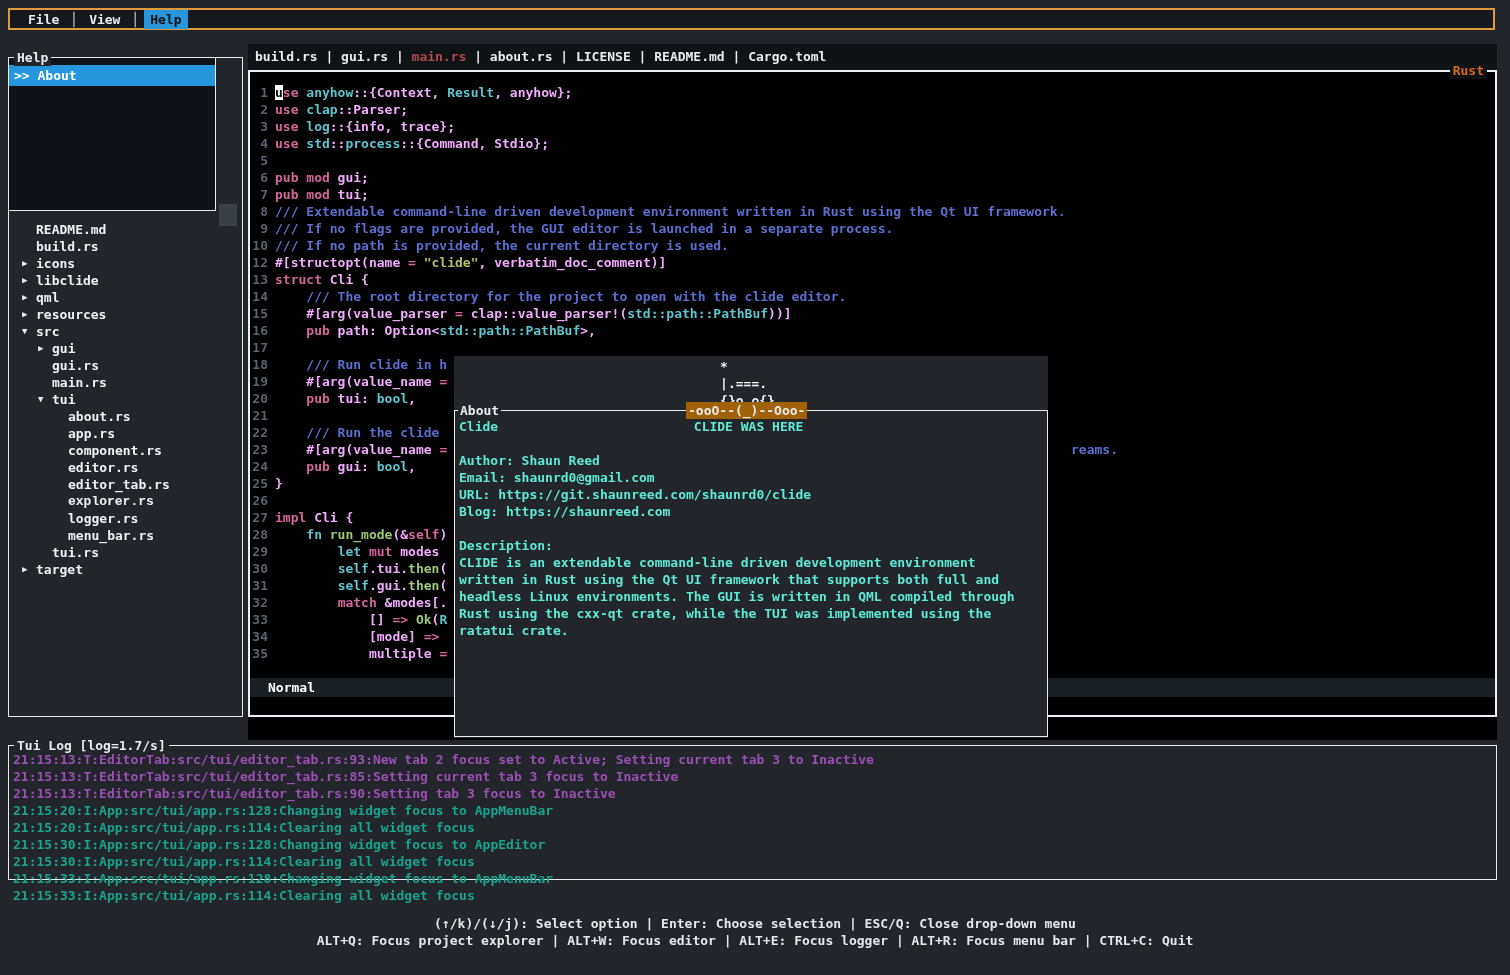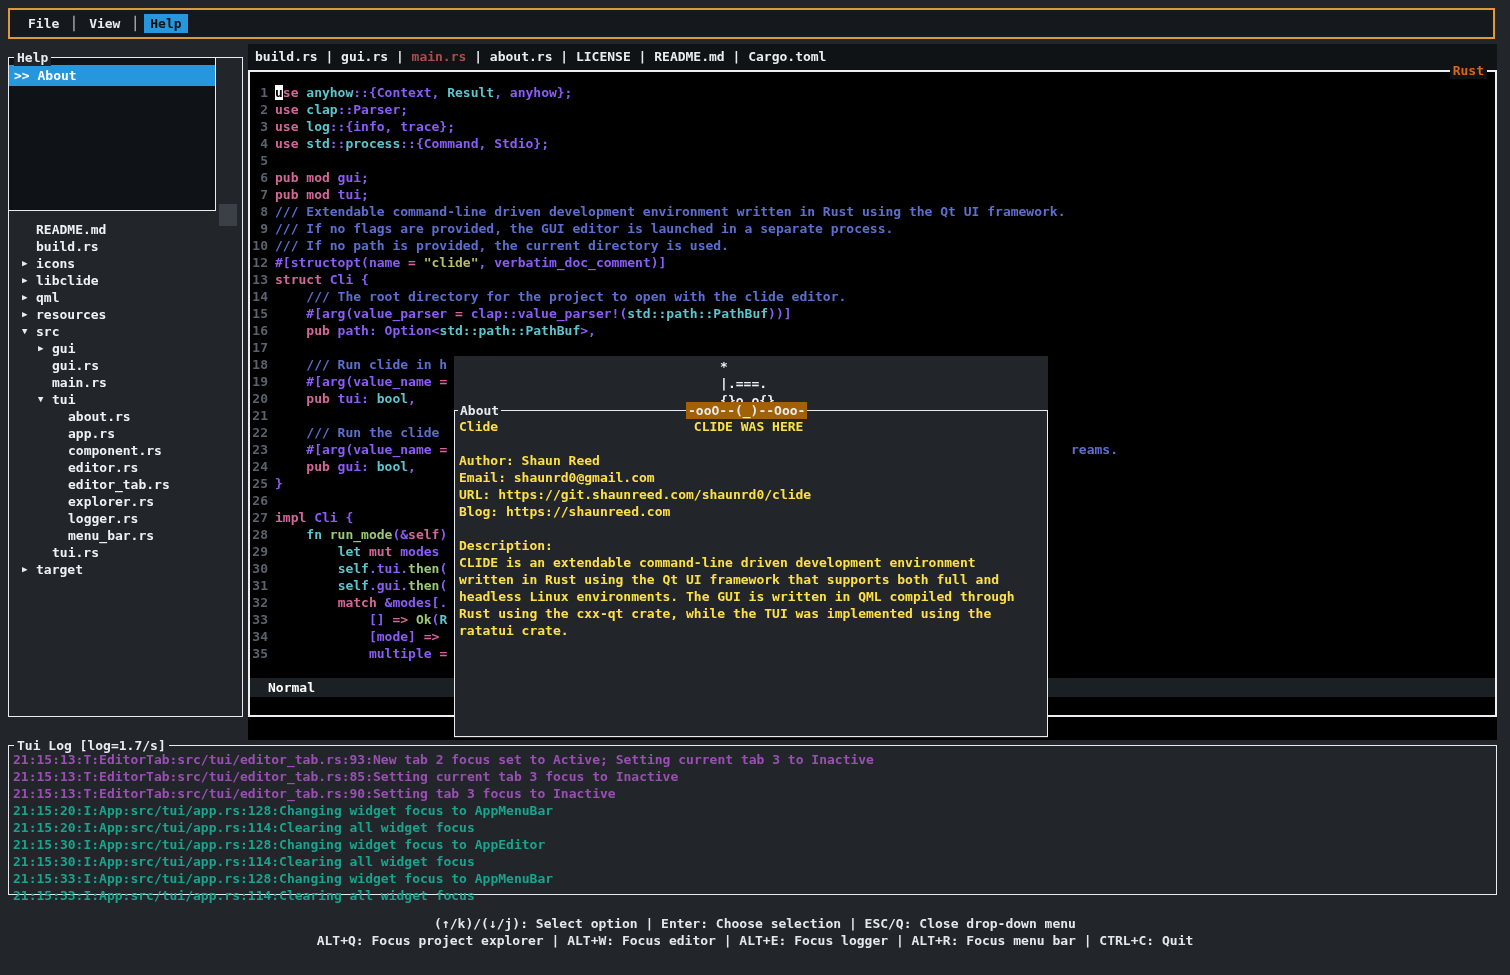--- a/index.html
+++ b/index.html
@@ -4,21 +4,21 @@
 <style>
   * { margin:0; padding:0; box-sizing:border-box; }
   html,body { width:1510px; height:975px; }
   body {
     position:relative; background:#22262b; overflow:hidden;
     font-family:"DejaVu Sans Mono", monospace;
     font-size:13px; line-height:17px; font-weight:600; color:#e9ecef;
   }
   
   .menubar {
-    position:absolute; left:8px; top:8px; width:1487px; height:31px;
+    position:absolute; left:8px; top:8px; width:1487px; height:22px;
     border:2px solid #dc9a3c; background:#15181c;
     display:flex; align-items:center; padding-left:12px;
   }
   .menubar .mitem { padding:1px 6px; color:#e9ecef; cursor:default; }
   .menubar .mitem.active { background:#2697dc; color:#0b0e11; }
   .menubar .msep { color:#cfd3d7; margin:0 5px; }
   
   .dropdown {
     position:absolute; left:8px; top:57px; width:208px; height:154px;
     background:#0f1317; border:1px solid #e9ecef; z-index:6;
@@ -48,37 +48,37 @@
   .editor-box {
     position:absolute; left:248px; top:70px; width:1249px; height:647px;
     background:#000; border:2px solid #eceff1; z-index:2;
   }
   .rust-badge { position:absolute; top:-10px; right:8px; color:#d2691e; background:#101316; padding:0 3px; }
   .code-lines { position:absolute; top:12px; left:0; right:0; }
   .code-row { height:17px; display:flex; white-space:pre; }
   .code-row .ln { display:inline-block; width:18px; text-align:right; margin-right:7px; color:#5a626e; flex:none; }
   .code-row .code { white-space:pre; }
   .seg { white-space:pre; }
-  .w { color:#8b5cf6;margin-top:10px; } .k { color:#d3679a; } .t { color:#5ec4cd; }
+  .w { color:#f0abfc;margin-top:10px; } .k { color:#d3679a; } .t { color:#5ec4cd; }
   .f { color:#9cc878; } .s { color:#b7bd68; } .c { color:#5c6fd0; }
   .cur { background:#ffffff; color:#000; }
   .frag-right { position:absolute; left:802px; top:369px; color:#5c6fd0; white-space:pre;margin-left:19px; }
   .normal-strip {
     position:absolute; left:0; right:0; top:606px; height:19px;
     background:#1b2025; color:#fff; font-weight:700; padding-left:18px; line-height:19px;
   }
   
   .popup { position:absolute; left:454px; top:356px; width:594px; height:382px; background:#22262b; z-index:10; }
   .popup .art { color:#eef1f4; padding-top:2px; white-space:pre; font-family:inherit; }
   .popup .pbox { position:absolute; left:0; right:0; top:54px; bottom:1px; border:1px solid #e9ecef; }
   .popup .p-title { position:absolute; top:46px; left:4px; background:#22262b; padding:0 2px; z-index:2; }
   .popup .p-banner { position:absolute; top:46px; left:232px; background:#a16207; padding:0 2px; z-index:2; }
-  .popup .pcontent { position:absolute; top:62px; left:5px; right:4px; white-space:pre; color:#fde047; font-family:inherit; }
-  
-  .logpanel { position:absolute; left:8px; top:745px; width:1489px; height:150px; border:1px solid #e9ecef; }
+  .popup .pcontent { position:absolute; top:62px; left:5px; right:4px; white-space:pre; color:#5eead4; font-family:inherit; }
+  
+  .logpanel { position:absolute; left:8px; top:745px; width:1489px; height:135px; border:1px solid #e9ecef; }
   .logpanel .log-title { position:absolute; top:-9px; left:5px; background:#22262b; padding:0 3px; }
   .log-lines { position:absolute; top:5px; left:4px; right:2px; }
   .log-line { height:17px; white-space:pre; overflow:hidden; }
   .log-line.trace { color:#9a50b2; }
   .log-line.info  { color:#1aa38d; }
   
   .statusbar { position:absolute; left:0; top:915px; width:1510px; text-align:center; color:#e4e8ec; }
   .statusbar div { height:17px; white-space:pre; }
 </style>
 </head>
@@ -106,21 +106,21 @@
       <div class="tree-row" style="padding-left: 13px;"><span class="arrow">▼</span><span class="fname">src</span></div>
       <div class="tree-row" style="padding-left: 29px;"><span class="arrow">▶</span><span class="fname">gui</span></div>
       <div class="tree-row" style="padding-left: 29px;"><span class="arrow"></span><span class="fname">gui.rs</span></div>
       <div class="tree-row" style="padding-left: 29px;"><span class="arrow"></span><span class="fname">main.rs</span></div>
       <div class="tree-row" style="padding-left: 29px;"><span class="arrow">▼</span><span class="fname">tui</span></div>
       <div class="tree-row" style="padding-left: 45px;"><span class="arrow"></span><span class="fname">about.rs</span></div>
       <div class="tree-row" style="padding-left: 45px;"><span class="arrow"></span><span class="fname">app.rs</span></div>
       <div class="tree-row" style="padding-left: 45px;"><span class="arrow"></span><span class="fname">component.rs</span></div>
       <div class="tree-row" style="padding-left: 45px;"><span class="arrow"></span><span class="fname">editor.rs</span></div>
       <div class="tree-row" style="padding-left: 45px;"><span class="arrow"></span><span class="fname">editor_tab.rs</span></div>
-      <div class="tree-row" style="padding-left: 45px;"><span class="arrow"></span><span class="fname">explorer.rs</span></div>
+      <div class="tree-row" style="padding-left: 45px; font-family: Liberation Mono, monospace;"><span class="arrow"></span><span class="fname">explorer.rs</span></div>
       <div class="tree-row" style="padding-left: 45px; align-items: center;"><span class="arrow"></span><span class="fname">logger.rs</span></div>
       <div class="tree-row" style="padding-left: 45px;"><span class="arrow"></span><span class="fname">menu_bar.rs</span></div>
       <div class="tree-row" style="padding-left: 29px;"><span class="arrow"></span><span class="fname">tui.rs</span></div>
       <div class="tree-row" style="padding-left: 13px;"><span class="arrow">▶</span><span class="fname">target</span></div>
     </div>
 </div>
 
 <div class="dropdown">
   <span class="dd-title">Help</span>
   <div class="dd-item">&gt;&gt; About</div>

